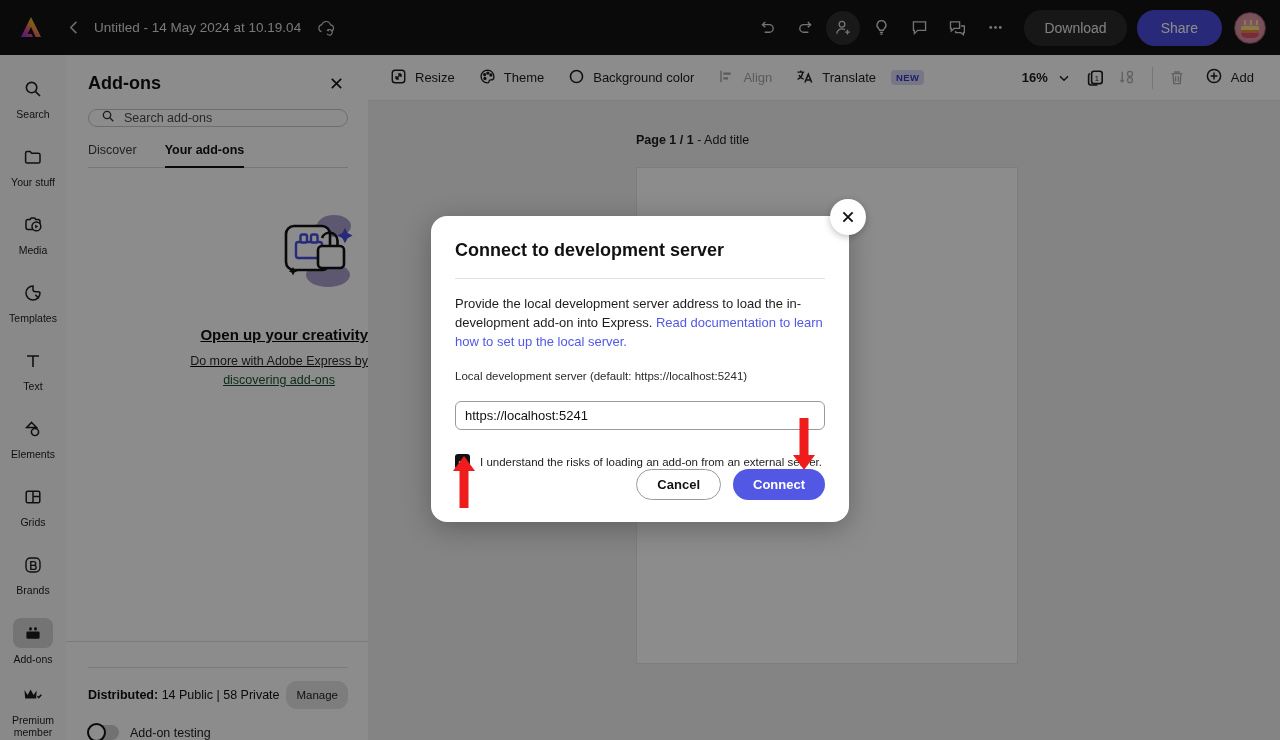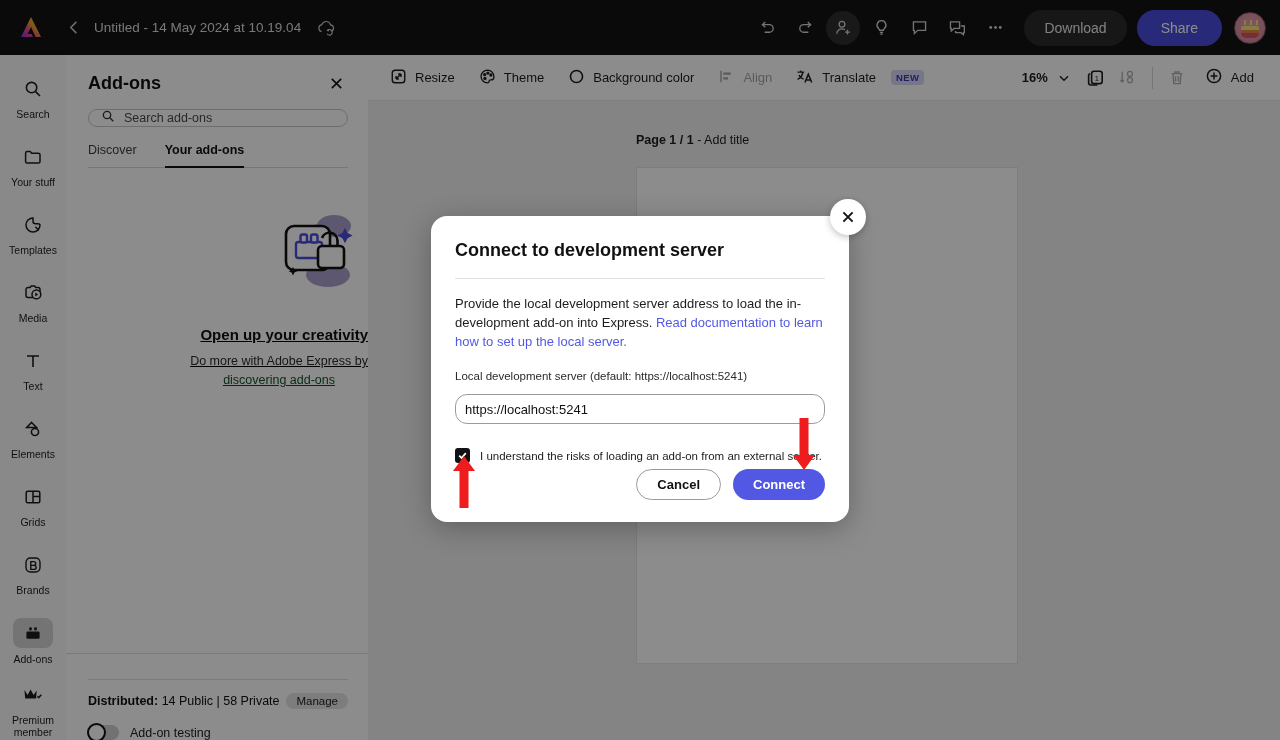--- a/index.html
+++ b/index.html
@@ -105,21 +105,21 @@
   .dev-section { border-top: 1px solid #e0e0e0; padding: 14px 20px 0 22px; }
   .dev-head { display: flex; align-items: center; gap: 8px; }
   .dev-title { font-size: 14px; font-weight: bold; color: #111; }
   .dev-info { width: 15px; height: 15px; color: #4a4a4a; display: flex; }
   .dev-docs { margin-left: auto; font-size: 12.5px; color: #5258e4; }
   .dev-rule { height: 1px; background: #e0e0e0; margin: 11px 0 0 0; }
   .dev-row { display: flex; align-items: center; margin-top: 13px; }
   .dev-dist { font-size: 12.5px; color: #111; }
   .dev-dist b { font-weight: bold; }
   .btn-manage {
-    margin-left: auto; height: 16px; padding: 0 10px; border-radius: 11px;
+    margin-left: auto; height: 28px; padding: 0 10px; border-radius: 11px;
     background: #e3e3e3; color: #1d1d1d; font-size: 11.5px;
     display: flex; align-items: center;
   }
   .dev-toggle-row { display: flex; align-items: center; gap: 11px; margin-top: 16px; }
   .toggle {
     width: 31px; height: 15px; border-radius: 8px; background: #cfcfcf;
     position: relative; flex: 0 0 auto;
   }
   .toggle .knob {
     position: absolute; left: -1px; top: -2px; width: 19px; height: 19px;
@@ -176,21 +176,21 @@
     box-shadow: 0 2px 7px rgba(0,0,0,0.25); color: #111;
   }
   .modal-title { font-size: 18px; font-weight: bold; color: #111; }
   .modal-rule { height: 1px; background: #e3e3e3; margin: 17px 0 0 0; }
   .modal-body {
     margin-top: 15px; font-size: 13px; line-height: 19px; color: #1d1d1d;
   }
   .modal-body a { color: #5258e4; text-decoration: none; }
   .field-label { margin-top: 19px; font-size: 11.5px; color: #2b2b2b; }
   .field-input {
-    margin-top: 12px; height: 30px; border: 1px solid #9b9b9b; border-radius: 12px;
+    margin-top: 19px; height: 30px; border: 1px solid #9b9b9b; border-radius: 6px;
     display: flex; align-items: center; padding: 0 9px; font-size: 13px; color: #111;
     background: #fff;
   }
   .check-row { margin-top: 24px; display: flex; align-items: center; gap: 10px; }
   .checkbox {
     width: 15px; height: 15px; border-radius: 3px; background: #111;
     display: flex; align-items: center; justify-content: center; flex: 0 0 auto;
   }
   .check-label { font-size: 11.5px; color: #1d1d1d; }
   .modal-actions { margin-top: auto; display: flex; justify-content: flex-end; gap: 12px; }
@@ -313,37 +313,37 @@
       <div class="ricon">
         <svg width="20" height="20" viewBox="0 0 20 20" fill="none" stroke="currentColor" stroke-width="1.5">
           <path d="M2.6 6.2 a1.6 1.6 0 0 1 1.6-1.6 h3 l1.4 1.6 h6.8 a1.6 1.6 0 0 1 1.6 1.6 v6.6 a1.6 1.6 0 0 1-1.6 1.6 H4.2 a1.6 1.6 0 0 1-1.6-1.6Z"></path>
         </svg>
       </div>
       <div class="rail-label">Your stuff</div>
     </div>
 
     <div class="rail-item">
       <div class="ricon">
-        <svg width="20" height="20" viewBox="0 0 20 20" fill="none" stroke="currentColor" stroke-width="1.5">
-          <path d="M10 3 a7 7 0 1 0 7 7 c0-1.3-1.2-1.3-2.2-1.3 H12.5 A2.5 2.5 0 0 1 10 6.2Z"></path>
-          <path d="M12.4 11.8 l3.4 3.6"></path>
-        </svg>
-      </div>
-      <div class="rail-label">Templates</div>
-    </div>
-
-    <div class="rail-item">
-      <div class="ricon">
         <svg width="21" height="21" viewBox="0 0 21 21" fill="none" stroke="currentColor" stroke-width="1.5">
           <path d="M3 7.5 a2 2 0 0 1 2-2 h2.2 l1-1.6 h3.4 l1 1.6 H15 a2 2 0 0 1 2 2 v6 a2 2 0 0 1-2 2 H5 a2 2 0 0 1-2-2Z"></path>
           <circle cx="13.4" cy="12.4" r="4.4" fill="#fafafa"></circle>
           <path d="M12.2 10.4 l3 2 -3 2Z" fill="currentColor" stroke="none"></path>
         </svg>
       </div>
       <div class="rail-label">Media</div>
+    </div>
+
+    <div class="rail-item">
+      <div class="ricon">
+        <svg width="20" height="20" viewBox="0 0 20 20" fill="none" stroke="currentColor" stroke-width="1.5">
+          <path d="M10 3 a7 7 0 1 0 7 7 c0-1.3-1.2-1.3-2.2-1.3 H12.5 A2.5 2.5 0 0 1 10 6.2Z"></path>
+          <path d="M12.4 11.8 l3.4 3.6"></path>
+        </svg>
+      </div>
+      <div class="rail-label">Templates</div>
     </div>
 
     <div class="rail-item">
       <div class="ricon">
         <svg width="20" height="20" viewBox="0 0 20 20" fill="none" stroke="currentColor" stroke-width="1.6">
           <path d="M4 5 H16 M10 5 V16"></path>
         </svg>
       </div>
       <div class="rail-label">Text</div>
     </div>

